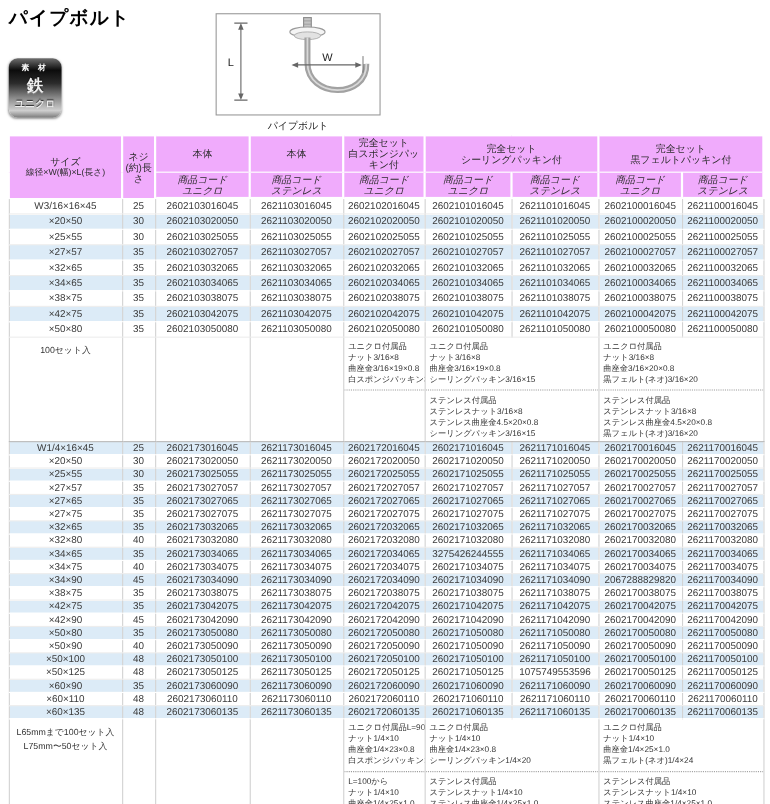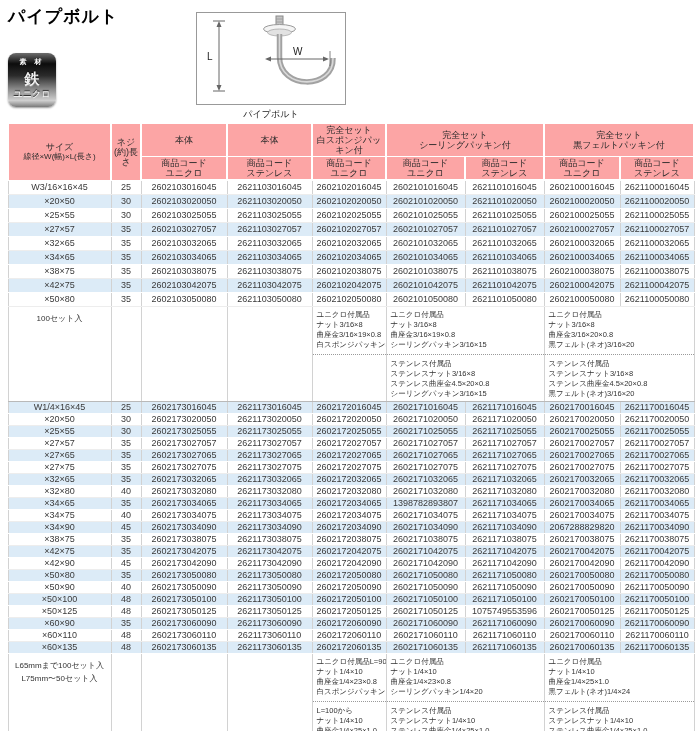--- a/index.html
+++ b/index.html
@@ -44,26 +44,26 @@
     border:1px solid #999; background:#fff;
   }
   .diagram-caption {
     position:absolute; left:196px; top:108px; width:150px;
     text-align:center; font-size:9px; color:#222;
   }
   
   .table-wrap { position:absolute; left:7px; top:122px; width:686px; }
   table { width:100%; border-collapse:collapse; table-layout:fixed; }
   thead th {
-    background:#fca5a5; border:2px solid #fff;
+    background:#f0abfc; border:2px solid #fff;
     font-weight:normal; font-size:9px; color:#2b2b2b;
     padding:1px 0; line-height:10px; text-align:center;
   }
   thead tr.grp th { height:20px; border-bottom:1px solid #fff; }
-  thead tr.sub th { height:23px; border-top:1px solid #fff; }
+  thead tr.sub th { height:23px; border-top:1px solid #fff;font-style:italic; }
   thead th .hsub { font-size:8px; }
   tbody td {
     font-size:9px; color:#3a3a3a; text-align:center;
     border-left:1px solid #d2d2d2; border-right:1px solid #d2d2d2;
     border-bottom:1px solid #ededed;
     padding:0; white-space:nowrap; overflow:hidden;
   }
   tbody tr.s1 td { height:14px; }
   tbody tr.s2 td { height:12px; }
   tbody tr.alt td { background:#dcebf7; border-bottom:1px solid #fff; }
@@ -417,21 +417,21 @@
           <td>2621171032080</td>
           <td>2602170032080</td>
           <td>2621170032080</td>
         </tr>
         <tr class="s2 alt">
           <td>×34×65</td>
           <td>35</td>
           <td>2602173034065</td>
           <td>2621173034065</td>
           <td>2602172034065</td>
-          <td>1398782893807</td>
+          <td>3275426244555</td>
           <td>2621171034065</td>
           <td>2602170034065</td>
           <td>2621170034065</td>
         </tr>
         <tr class="s2">
           <td>×34×75</td>
           <td>40</td>
           <td>2602173034075</td>
           <td>2621173034075</td>
           <td>2602172034075</td>

